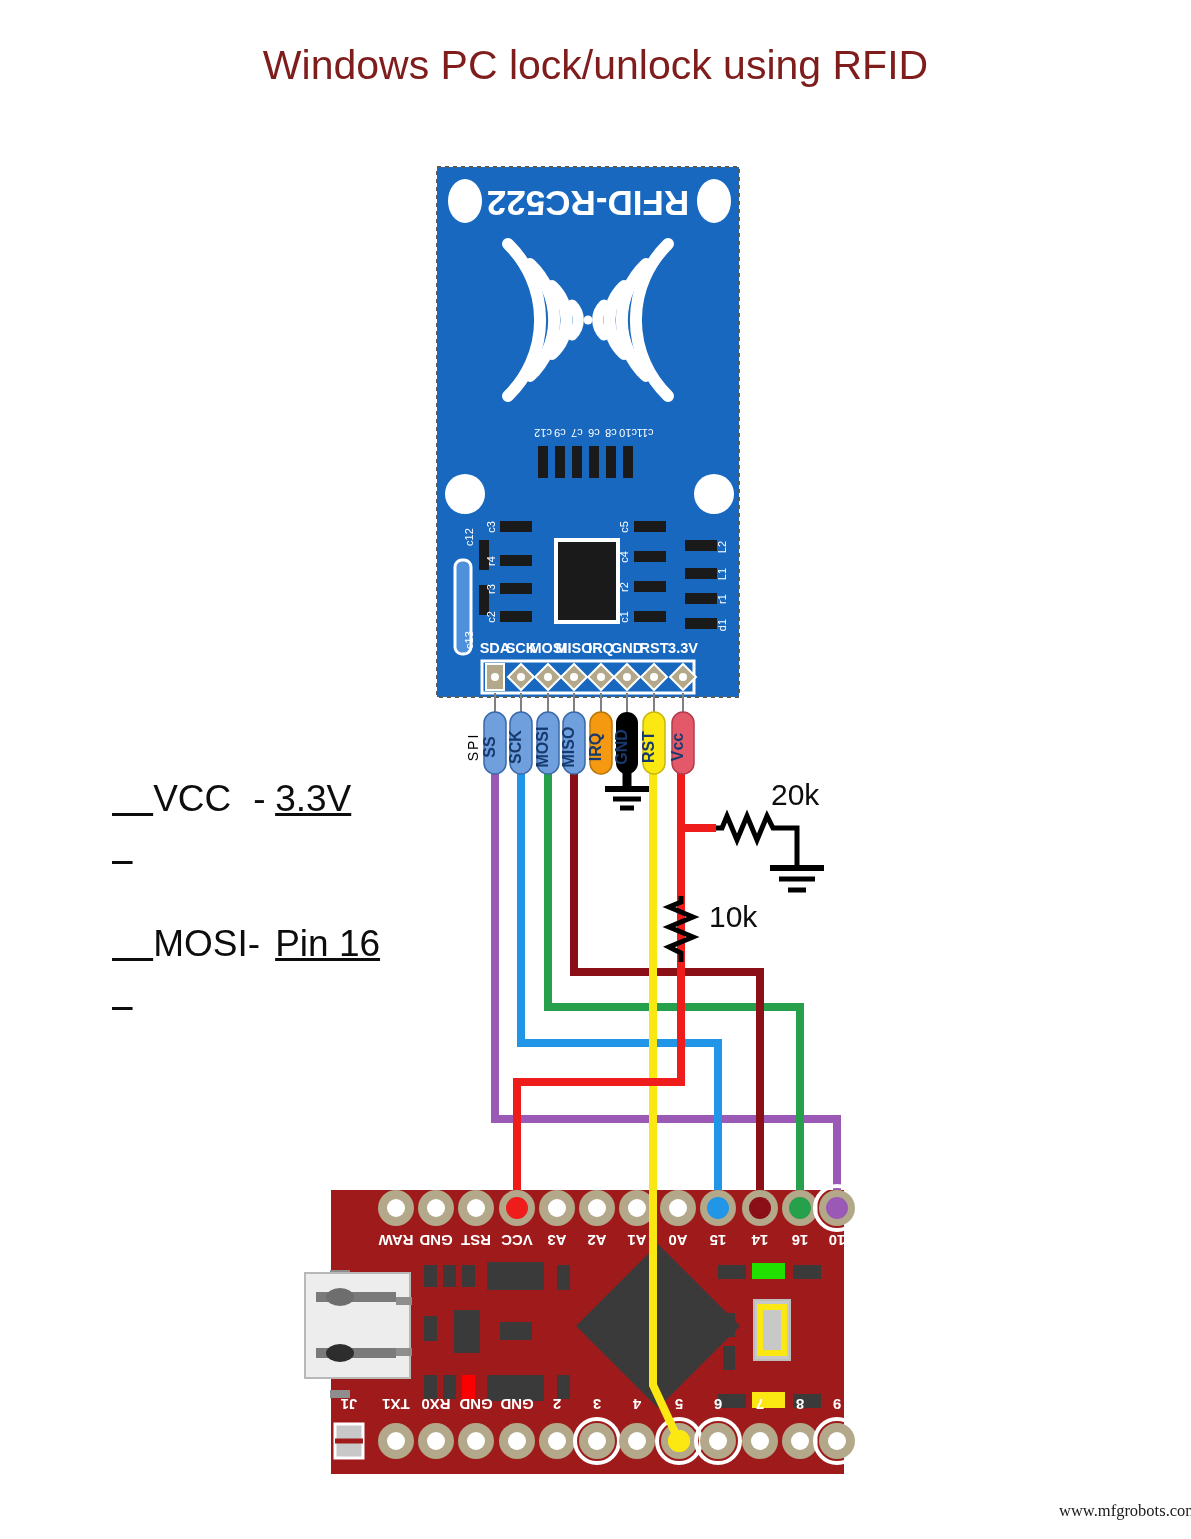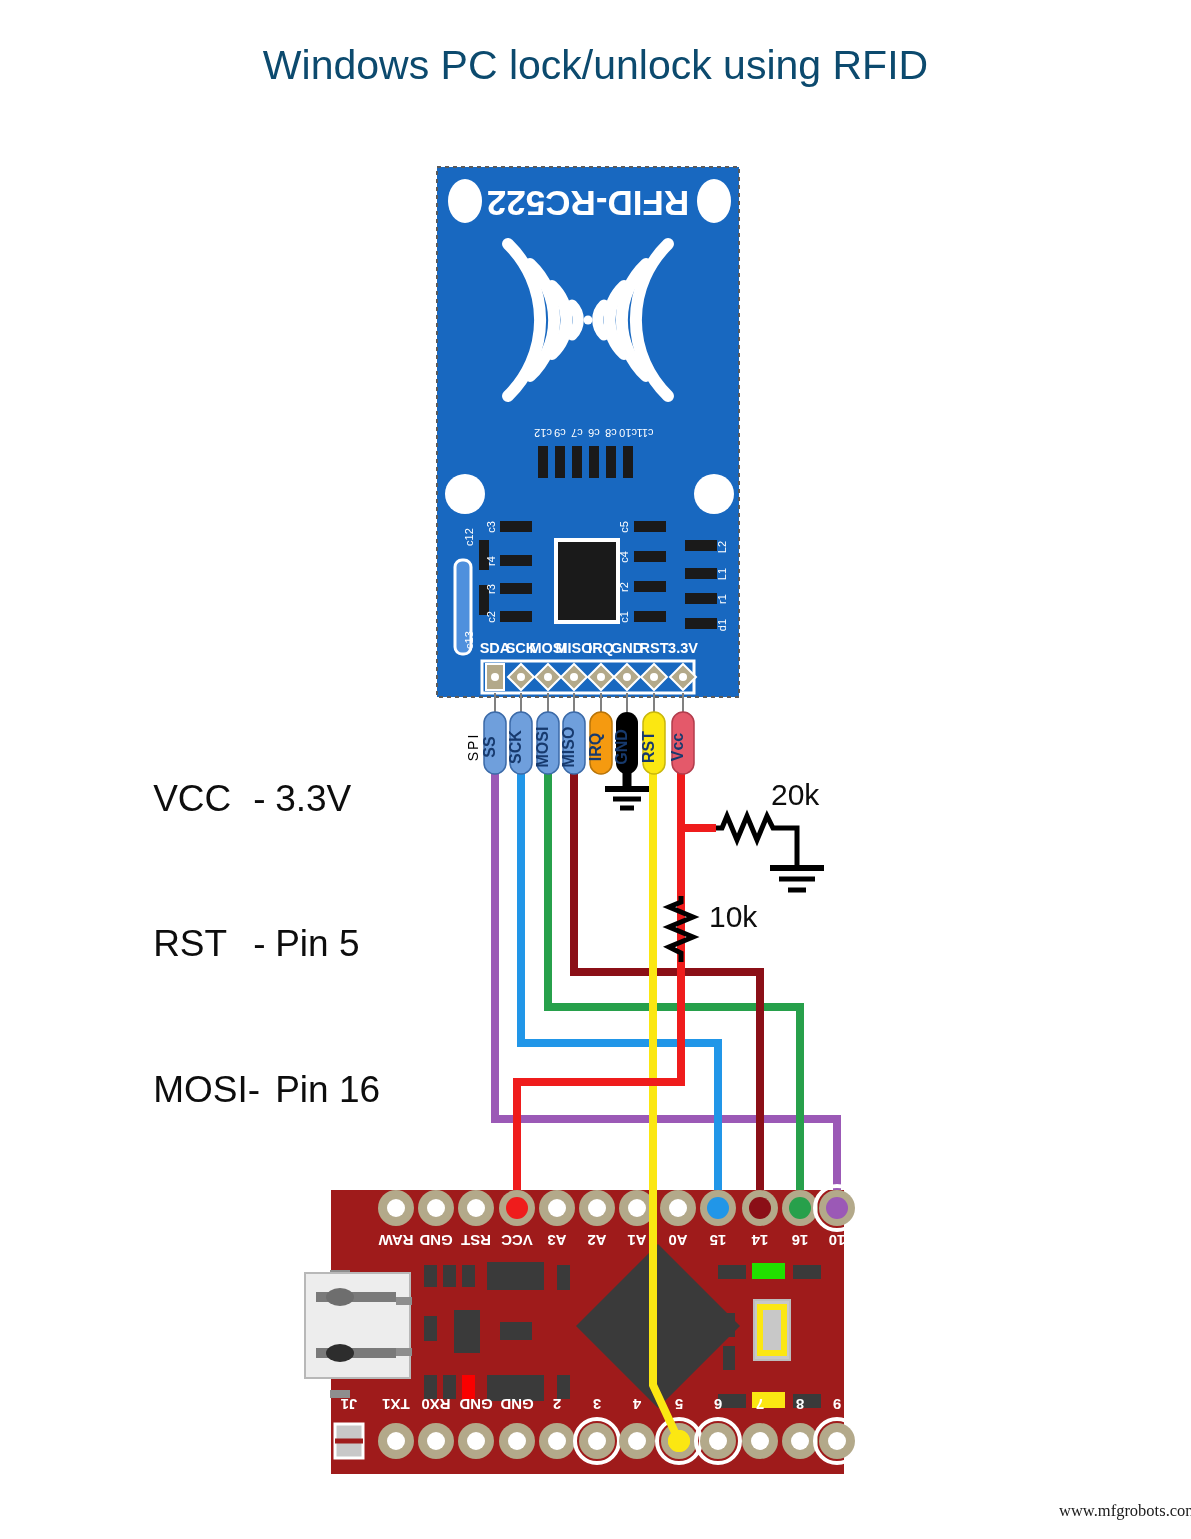--- a/index.html
+++ b/index.html
@@ -14,36 +14,37 @@
     font-family: "Liberation Sans", sans-serif;
     overflow: hidden;
   }
   #page-title {
     position: absolute;
     left: 0;
     top: 42px;
     width: 1191px;
     text-align: center;
     font-size: 41px;
-    color: #0c4a6e;
+    color: #7f1d1d;
     font-family: "Liberation Sans", sans-serif;
     letter-spacing: 0px;
     white-space: nowrap;
   }
   #legend {
     position: absolute;
     left: 112px;
     top: 726px;
     font-size: 37px;
     color: #0d0d0d;
     line-height: 48.5px;
     font-family: "Liberation Sans", sans-serif;
   }
   .legend-row {
     white-space: pre;
+    text-decoration: underline;
   }
   .legend-name {
     display: inline-block;
     width: 100px;
   }
   .legend-dash {
     display: inline-block;
     width: 22px;
   }
   #watermark {
@@ -522,21 +523,18 @@
   <path d="M 653,1190 L 653,1385 L 679,1441" stroke="#fbe712" stroke-width="8" fill="none"></path>
   <circle cx="679" cy="1441" r="11" fill="#fbe712"></circle>
 
 </svg>
 
 <div id="legend">
   <div class="legend-row">
     <span class="legend-name">VCC</span><span class="legend-dash">-</span><span>3.3V</span>
   </div>
   <div class="legend-row">
-    <span class="legend-name">RST</span><span class="legend-dash">-</span><span>Pin 5</span>
-  </div>
-  <div class="legend-row">
     <span class="legend-name">MOSI-</span><span class="legend-dash"></span><span>Pin 16</span>
   </div>
 
 </div>
 
 <div id="watermark">www.mfgrobots.com</div>
 
 </body></html>

